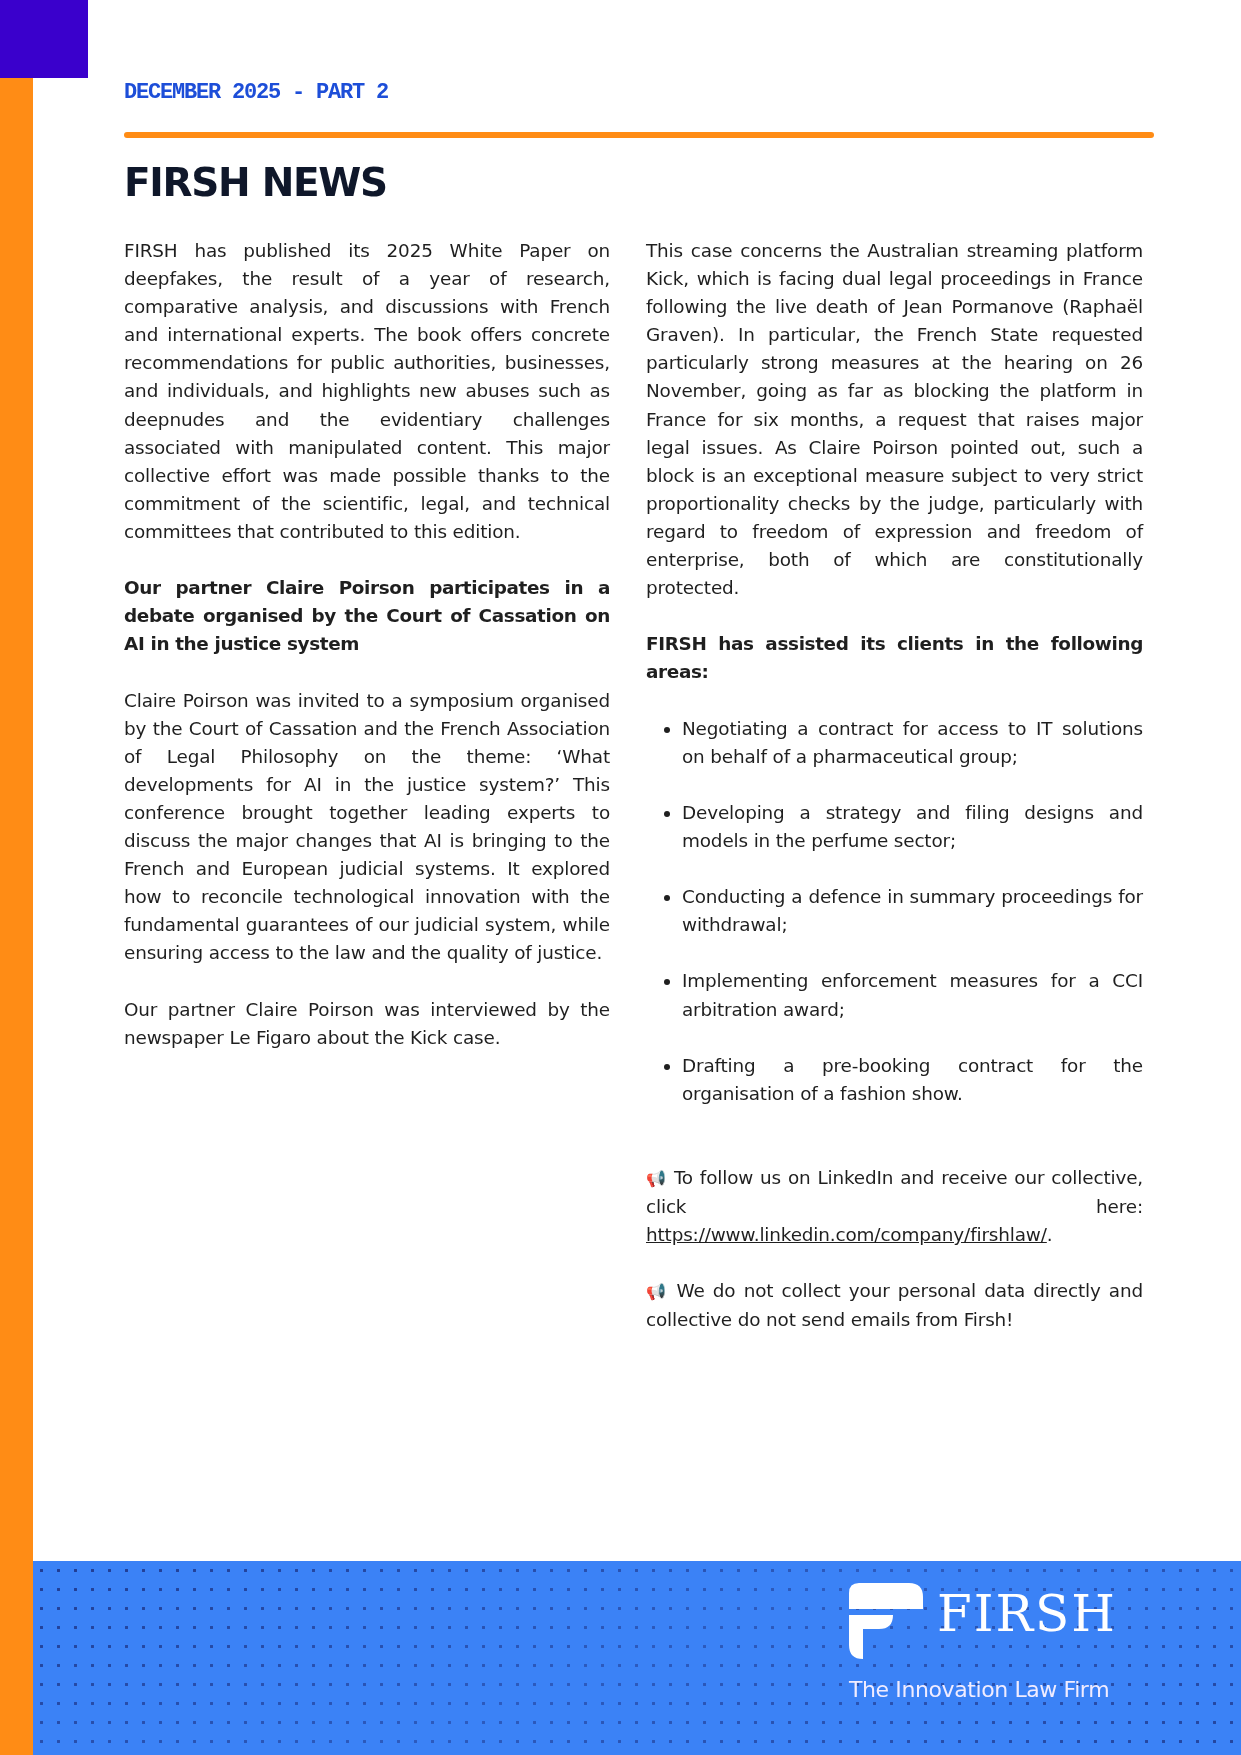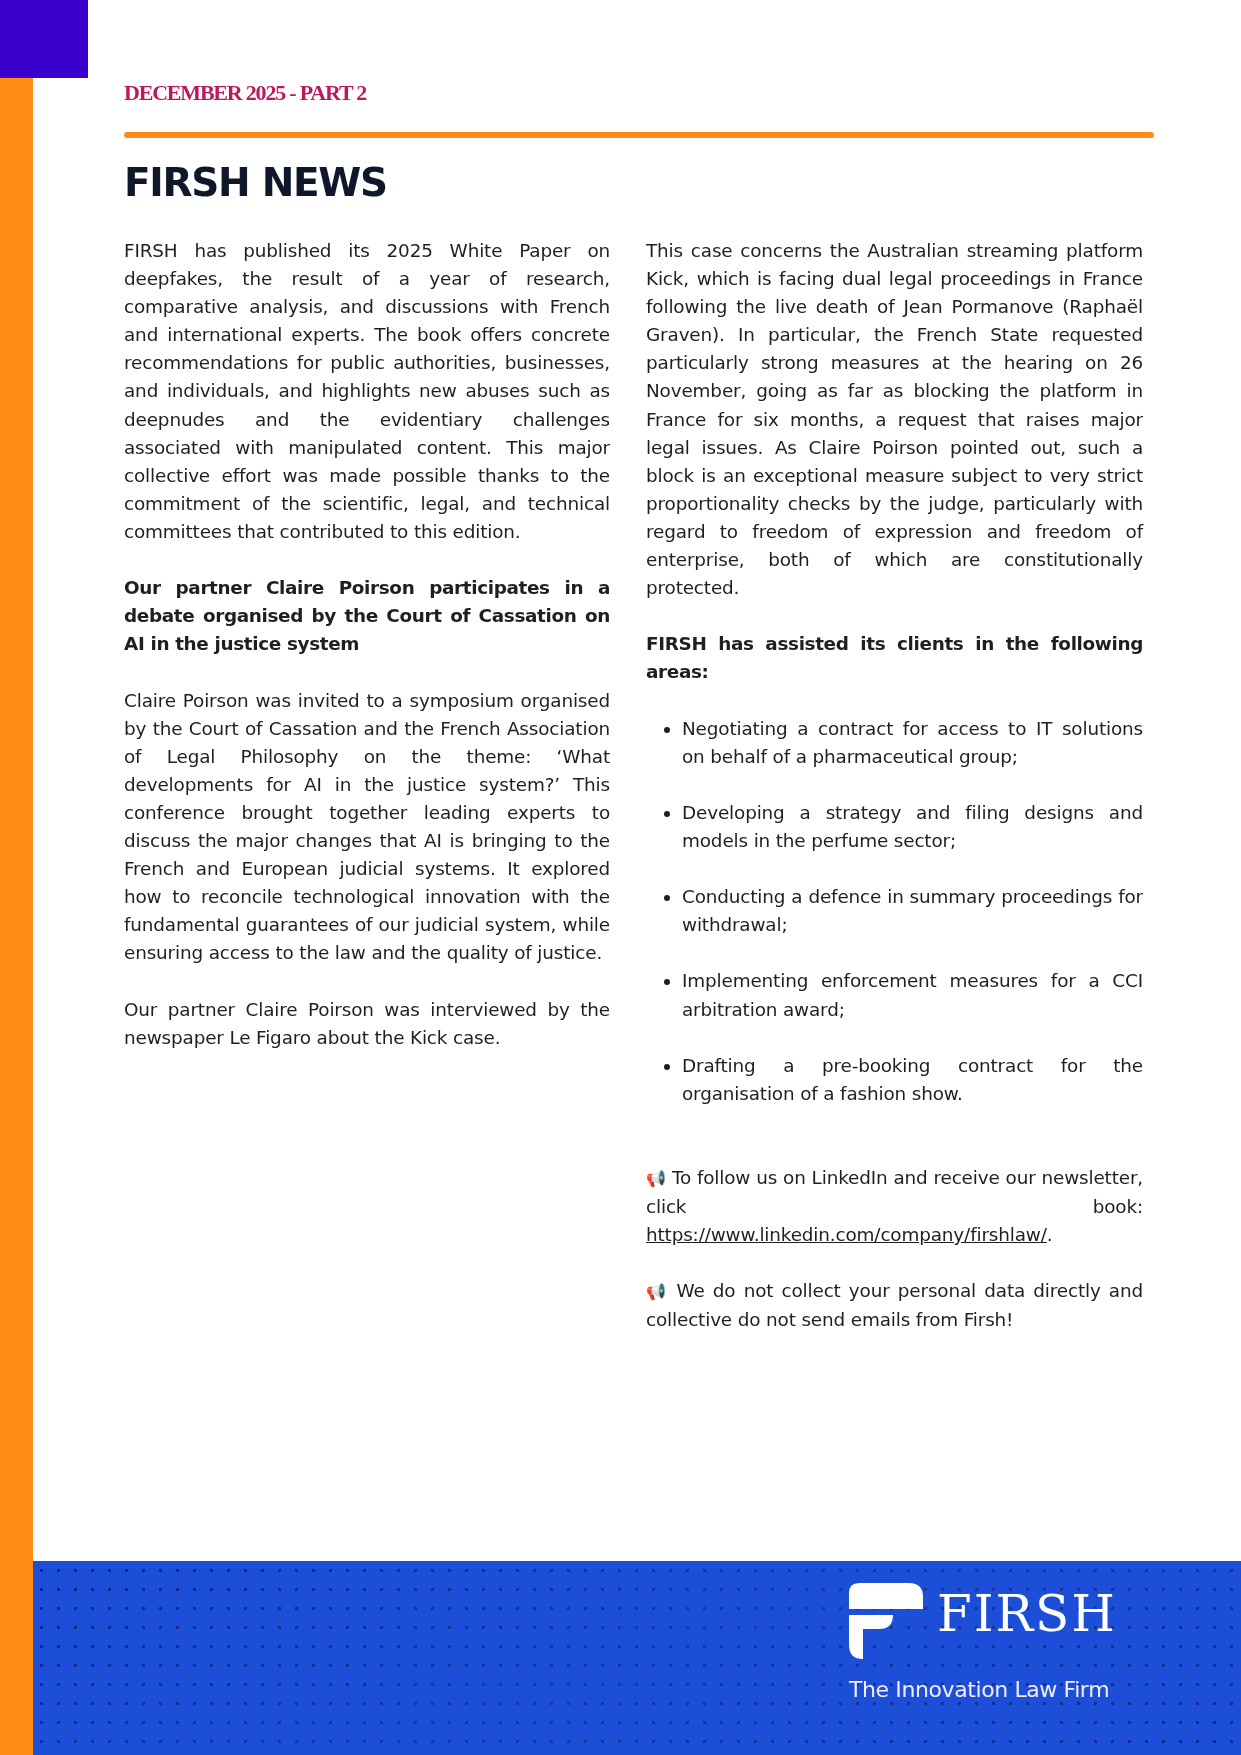--- a/index.html
+++ b/index.html
@@ -6,22 +6,22 @@
   body {
     width:1241px; height:1755px; position:relative; overflow:hidden;
     background:#ffffff;
     font-family:"DejaVu Sans", sans-serif;
     color:#1f1f1f;
   }
   .corner-block { position:absolute; left:0; top:0; width:88px; height:78px; background:#3a00cc; }
   .side-bar { position:absolute; left:0; top:78px; width:33px; height:1677px; background:#ff8c15; }
   .issue-label {
     position:absolute; left:124px; top:80px;
-    font-family:Liberation Serif, serif; font-weight:bold;
-    font-size:22px; letter-spacing:-1.2px; color:#be185d;
+    font-family:Liberation Mono, monospace; font-weight:bold;
+    font-size:22px; letter-spacing:-1.2px; color:#1d4ed8;
   }
   .orange-rule {
     position:absolute; left:124px; top:132px; width:1030px; height:6px;
     background:#ff8c15; border-radius:3px;
   }
   .page-title {
     position:absolute; left:124px; top:160px; margin:0;
     font-family:"DejaVu Sans", sans-serif; font-weight:bold;
     font-size:39px; letter-spacing:-1.3px; color:#0f172a;
   }
@@ -34,21 +34,21 @@
   .col-right { left:646px; width:497px; }
   .col p { margin:0 0 28.1px 0; }
   .heading { font-weight:bold; letter-spacing:-0.35px; }
   .link { color:#1f1f1f; text-decoration:underline; }
   .emoji { font-size:16px; }
   ul.areas { margin:0 0 28px 0; padding-left:36px; }
   ul.areas li { margin-bottom:28.1px; padding-left:0; }
   ul.areas li:last-child { margin-bottom:56px; }
   .footer {
     position:absolute; left:33px; top:1561px; width:1208px; height:194px;
-    background:#1d4ed8; overflow:hidden;
+    background:#3b82f6; overflow:hidden;
   }
   .dots {
     position:absolute; left:0; top:0; width:100%; height:100%;
     background-image:radial-gradient(circle, rgba(10,0,60,0.75) 1.4px, transparent 1.8px);
     background-size:17px 19px;
     -webkit-mask-image:linear-gradient(160deg, rgba(0,0,0,0.9) 0%, rgba(0,0,0,0.5) 50%, rgba(0,0,0,0.8) 100%);
     mask-image:linear-gradient(160deg, rgba(0,0,0,0.9) 0%, rgba(0,0,0,0.5) 50%, rgba(0,0,0,0.8) 100%);
     opacity:0.8;
   }
   .logo { position:absolute; left:816px; top:22px; width:300px; height:150px; }
@@ -83,21 +83,21 @@
 <div class="col col-right">
   <p>This case concerns the Australian streaming platform Kick, which is facing dual legal proceedings in France following the live death of Jean Pormanove (Raphaël Graven). In particular, the French State requested particularly strong measures at the hearing on 26 November, going as far as blocking the platform in France for six months, a request that raises major legal issues. As Claire Poirson pointed out, such a block is an exceptional measure subject to very strict proportionality checks by the judge, particularly with regard to freedom of expression and freedom of enterprise, both of which are constitutionally protected.</p>
   <p class="heading">FIRSH has assisted its clients in the following areas:</p>
   <ul class="areas">
     <li>Negotiating a contract for access to IT solutions on behalf of a pharmaceutical group;</li>
     <li>Developing a strategy and filing designs and models in the perfume sector;</li>
     <li>Conducting a defence in summary proceedings for withdrawal;</li>
     <li>Implementing enforcement measures for a CCI arbitration award;</li>
     <li>Drafting a pre-booking contract for the organisation of a fashion show.</li>
   </ul>
-  <p><span class="emoji">📢</span><span> To follow us on LinkedIn and receive our newsletter, click book: </span><a class="link">https://www.linkedin.com/company/firshlaw/</a><span>.</span></p>
+  <p><span class="emoji">📢</span><span> To follow us on LinkedIn and receive our collective, click here: </span><a class="link">https://www.linkedin.com/company/firshlaw/</a><span>.</span></p>
   <p><span class="emoji">📢</span><span> We do not collect your personal data directly and collective do not send emails from Firsh!</span></p>
 </div>
 
 <div class="footer">
   <div class="dots"></div>
   <div class="logo">
     <svg class="logo-mark" viewBox="0 0 74 76">
       <path d="M0 10 Q0 0 10 0 L60 0 Q74 0 74 14 L74 26 L0 26 Z" fill="#ffffff"></path>
       <path d="M0 32 L44 32 Q44 46 30 46 L14 46 L14 76 Q0 76 0 62 Z" fill="#ffffff"></path>
     </svg>

